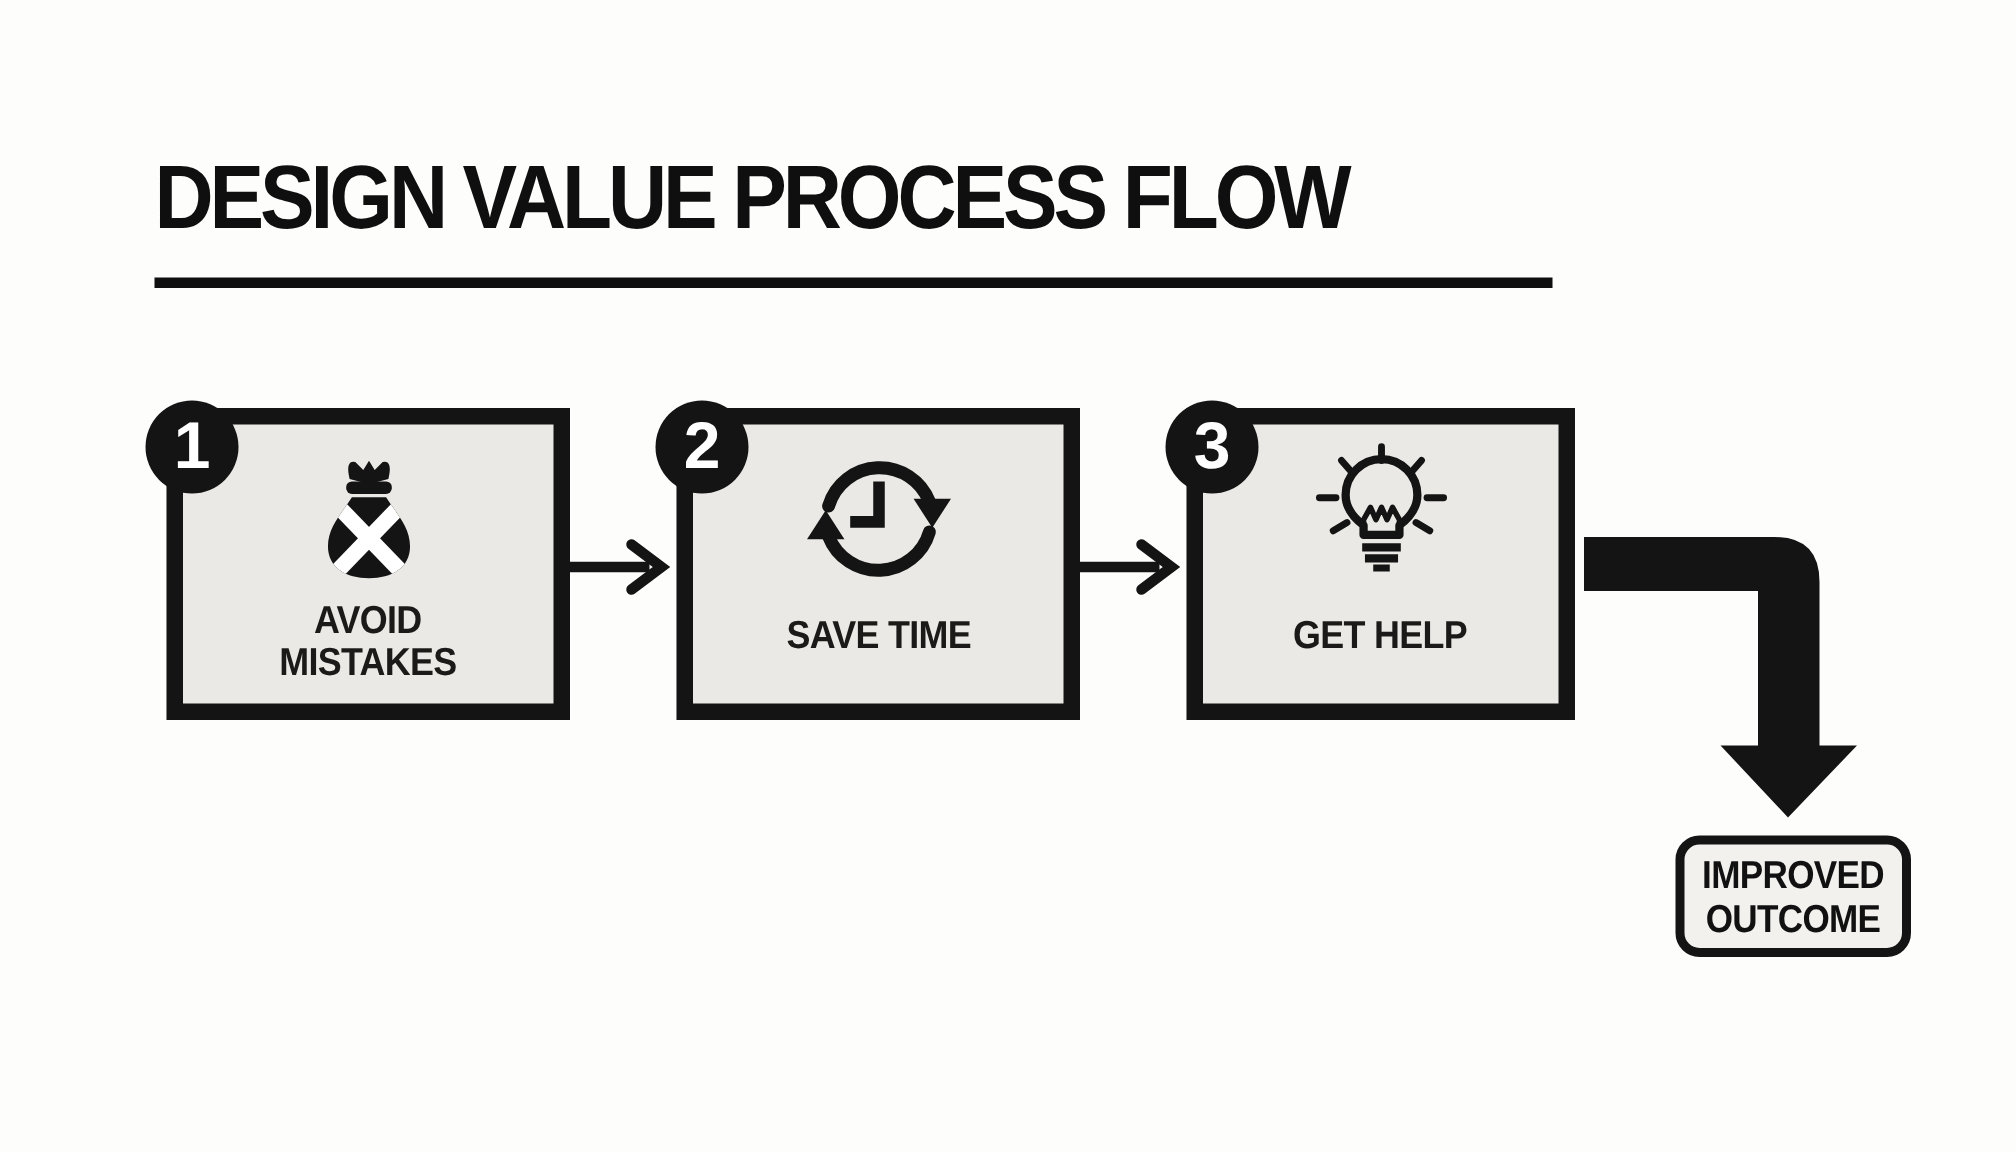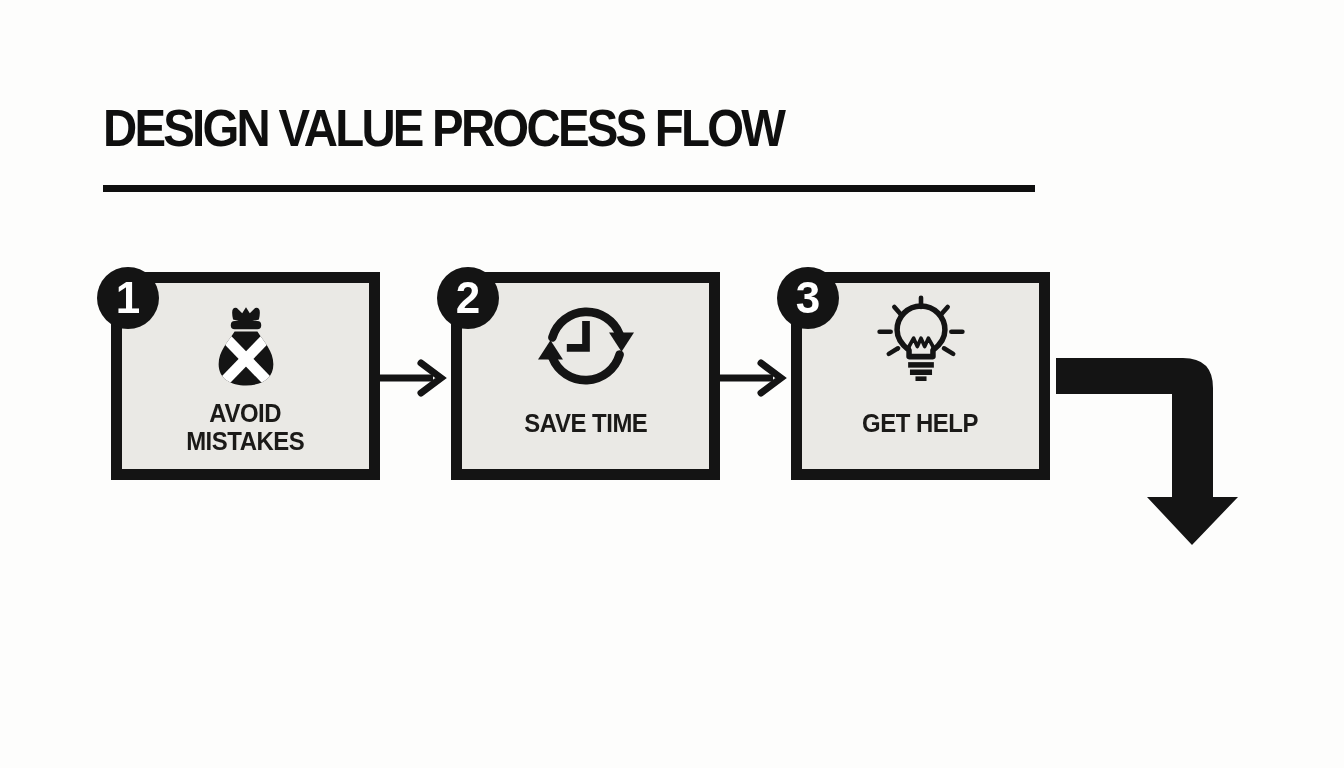--- a/index.html
+++ b/index.html
@@ -15,21 +15,21 @@
     background:var(--page-bg);
     font-family:"Liberation Sans", sans-serif;
     position:relative;
     color:var(--ink);
   }
   .canvas{position:absolute;inset:0;}
 
   
   .title{
     position:absolute;left:103px;top:102px;
-    font-size:52px;font-weight:700;line-height:1;
+    font-size:60px;font-weight:700;line-height:1;
     letter-spacing:-3px;white-space:nowrap;color:#0f0f0f;
   }
   .title .squeeze{display:inline-block;transform:scaleX(0.91);transform-origin:left center;}
   .title-underline{
     position:absolute;left:103px;top:185px;width:932px;height:7px;
     background:#0f0f0f;
   }
 
   
   .step{
@@ -164,14 +164,20 @@
     </div>
     <div class="step-label single">
       <div>GET HELP</div>
     </div>
   </div>
 
   <svg class="big-arrow" width="200" height="210" viewBox="0 0 200 210">
     <path fill="var(--ink)" d="M6 8 L133 8 Q163 8 163 38 L163 147 L188 147 L142 195 L97 147 L122 147 L122 44 L6 44 Z"></path>
   </svg>
 
+  <div class="outcome">
+    <div class="outcome-label">
+      <div>IMPROVED</div>
+      <div>OUTCOME</div>
+    </div>
+  </div>
 
 </div>
 
 </body></html>

